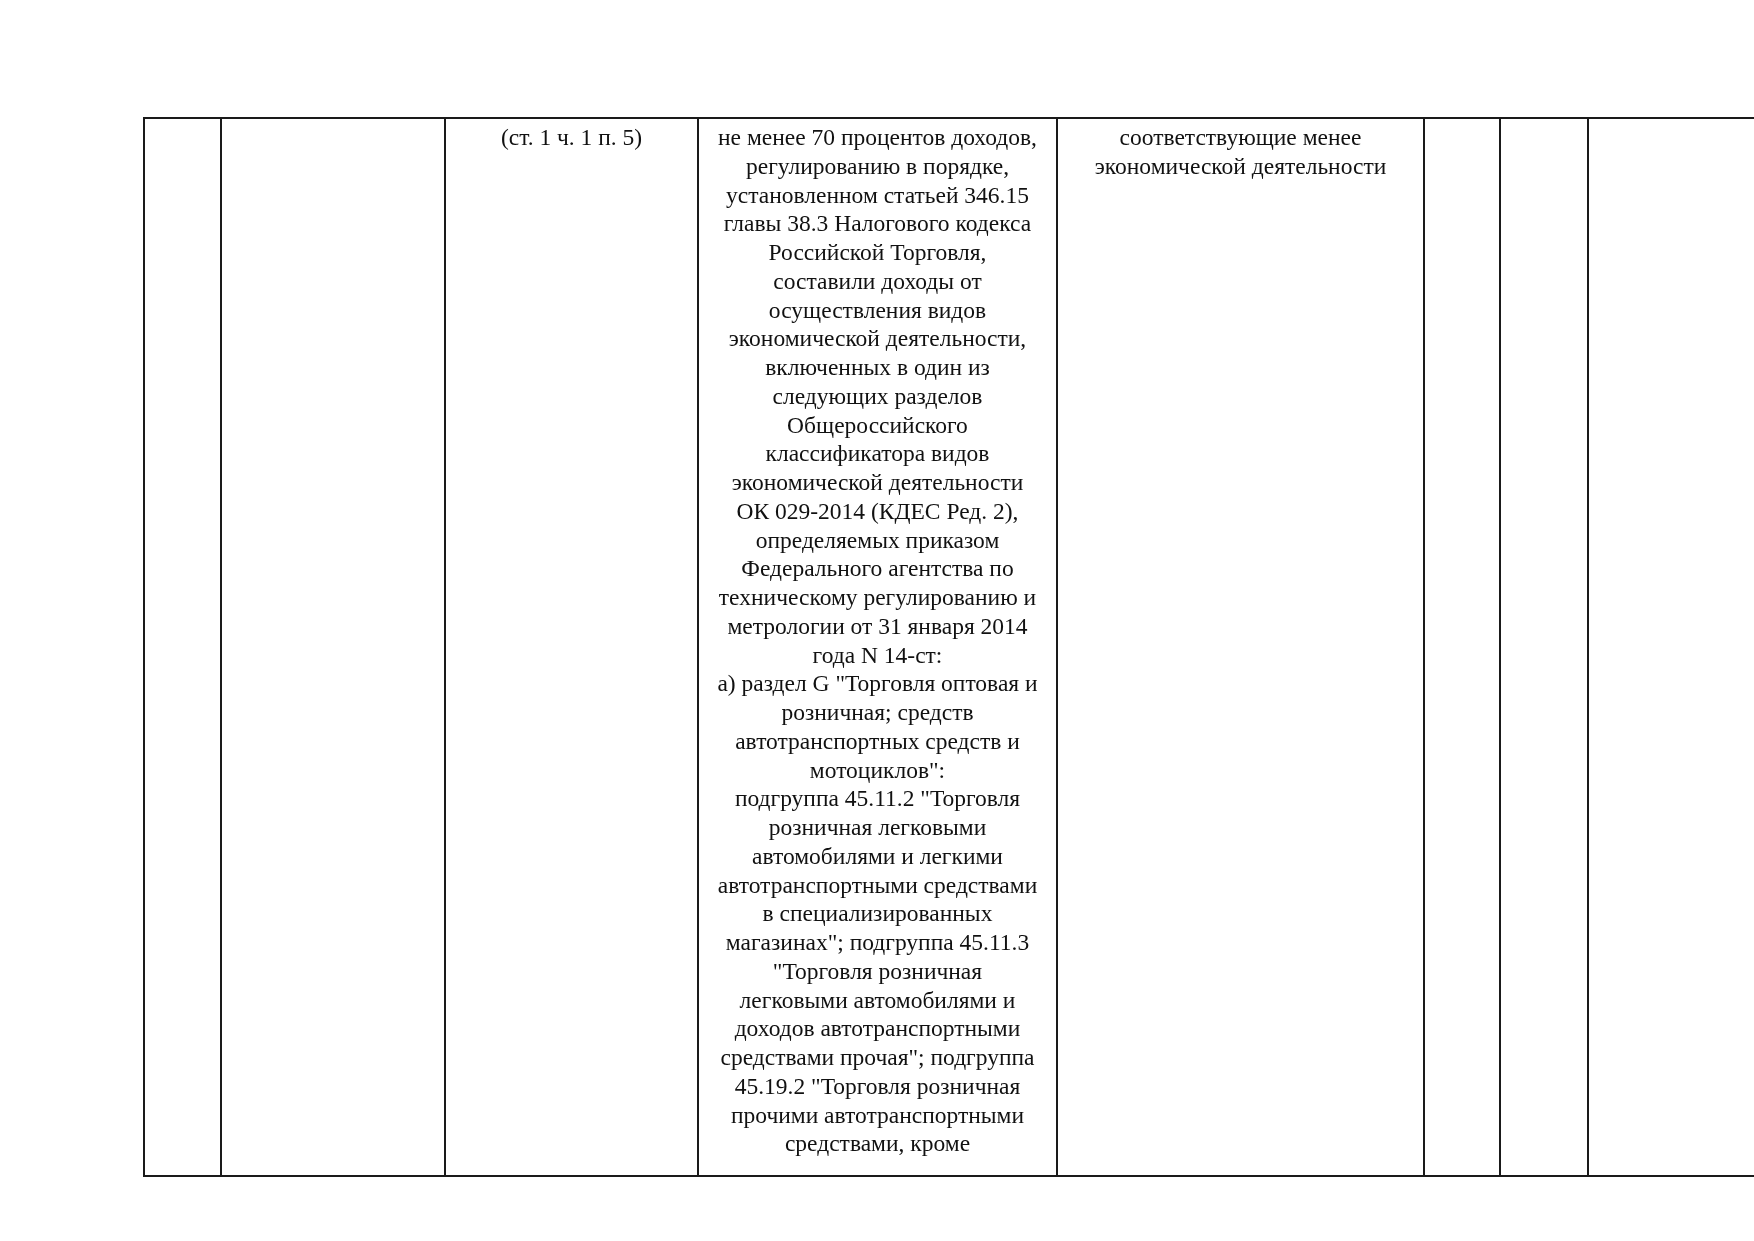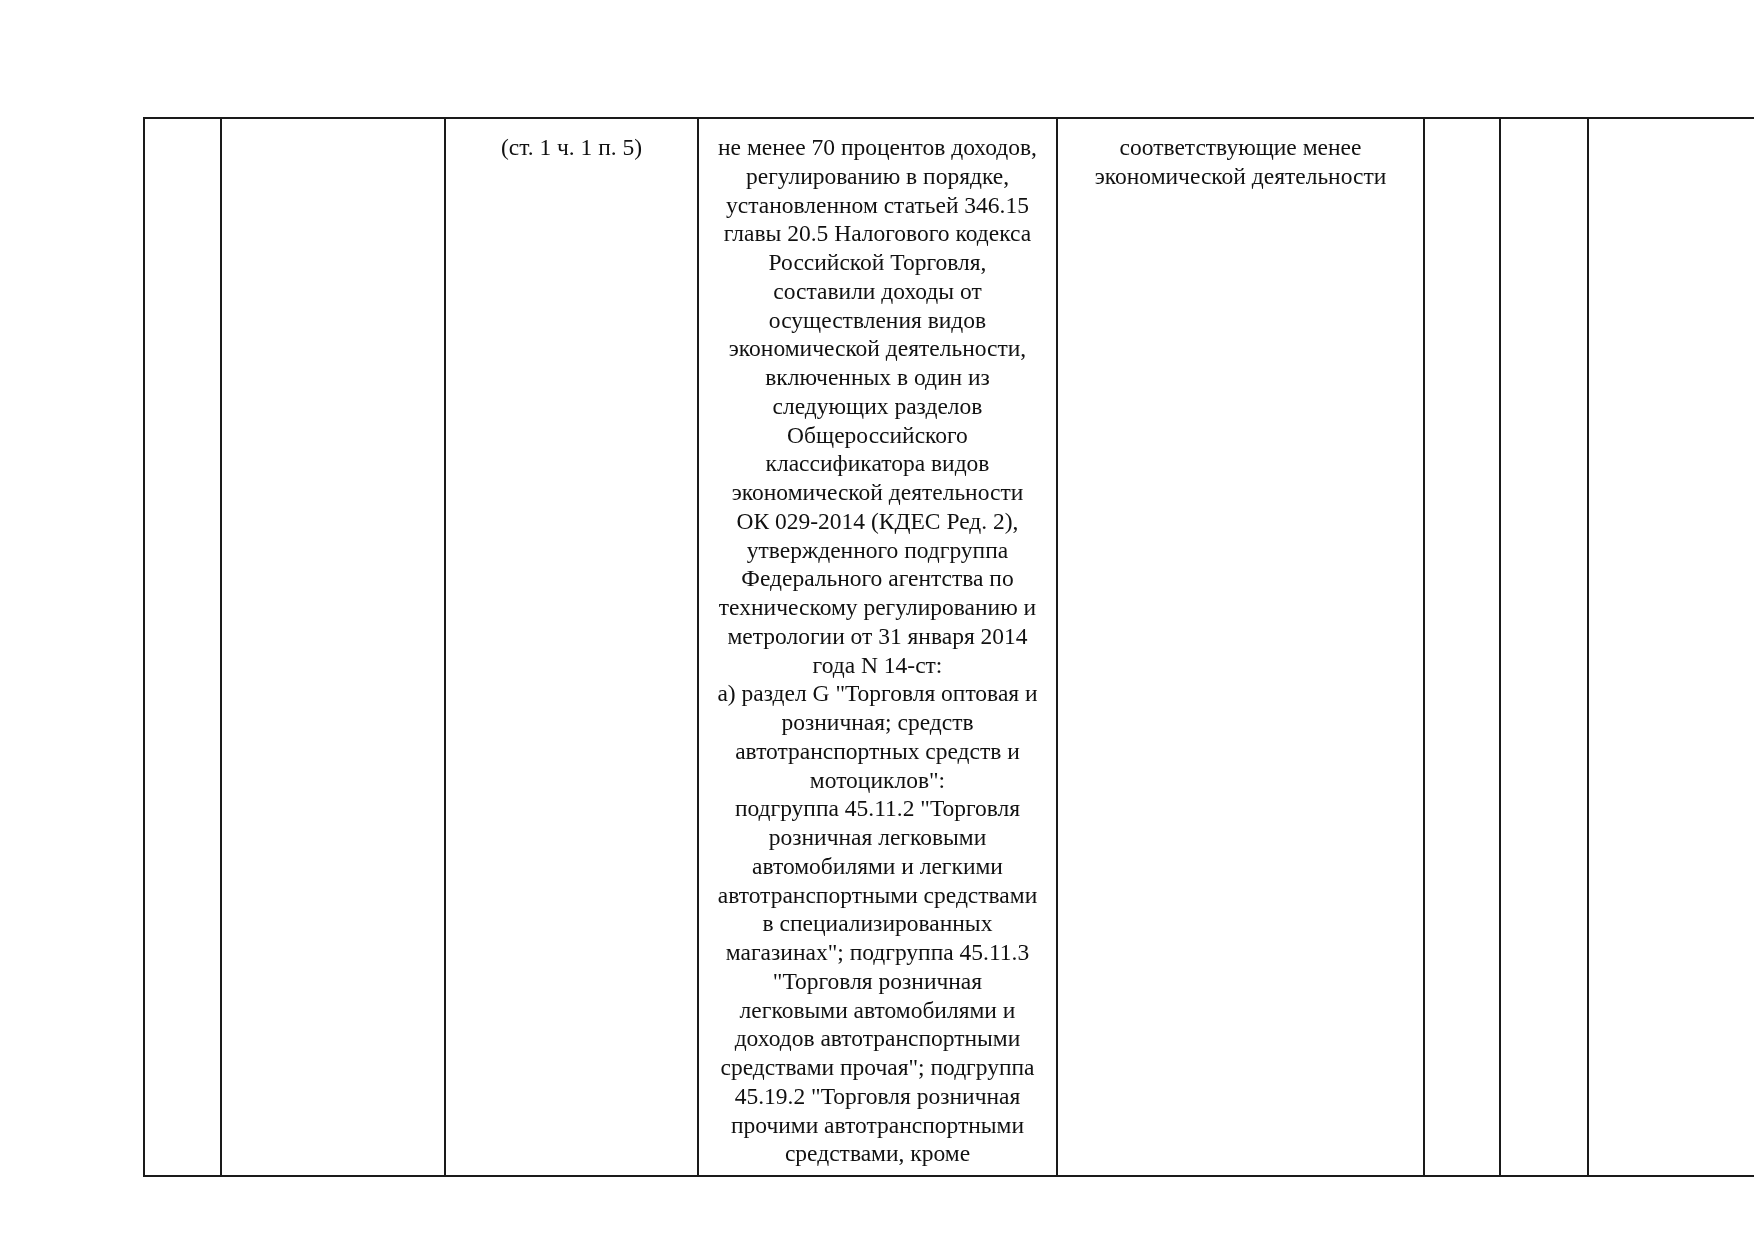--- a/index.html
+++ b/index.html
@@ -34,21 +34,21 @@
     }
     table.doc-table td {
       border: 2px solid #1a1a1a;
       vertical-align: top;
       text-align: center;
       padding: 0;
       font-size: 23.5px;
       line-height: 28.75px;
     }
     .cell-inner {
-      padding-top: 14px;
+      padding-top: 4px;
       padding-left: 4px;
       padding-right: 4px;
     }
     .cell-inner .ln {
       display: block;
       white-space: nowrap;
     }
   </style>
 </head>
 <body>
@@ -76,32 +76,32 @@
       <td>
         <div class="cell-inner" id="cell-c3">
               <span class="ln">(ст. 1 ч. 1 п. 5)</span>
             </div>
       </td>
       <td>
         <div class="cell-inner" id="cell-c4">
               <span class="ln">не менее 70 процентов доходов,</span>
               <span class="ln">регулированию в порядке,</span>
               <span class="ln">установленном статьей 346.15</span>
-              <span class="ln">главы 20.5 Налогового кодекса</span>
+              <span class="ln">главы 38.3 Налогового кодекса</span>
               <span class="ln">Российской Торговля,</span>
               <span class="ln">составили доходы от</span>
               <span class="ln">осуществления видов</span>
               <span class="ln">экономической деятельности,</span>
               <span class="ln">включенных в один из</span>
               <span class="ln">следующих разделов</span>
               <span class="ln">Общероссийского</span>
               <span class="ln">классификатора видов</span>
               <span class="ln">экономической деятельности</span>
               <span class="ln">ОК 029-2014 (КДЕС Ред. 2),</span>
-              <span class="ln">утвержденного подгруппа</span>
+              <span class="ln">определяемых приказом</span>
               <span class="ln">Федерального агентства по</span>
               <span class="ln">техническому регулированию и</span>
               <span class="ln">метрологии от 31 января 2014</span>
               <span class="ln">года N 14-ст:</span>
               <span class="ln">а) раздел G "Торговля оптовая и</span>
               <span class="ln">розничная; средств</span>
               <span class="ln">автотранспортных средств и</span>
               <span class="ln">мотоциклов":</span>
               <span class="ln">подгруппа 45.11.2 "Торговля</span>
               <span class="ln">розничная легковыми</span>

